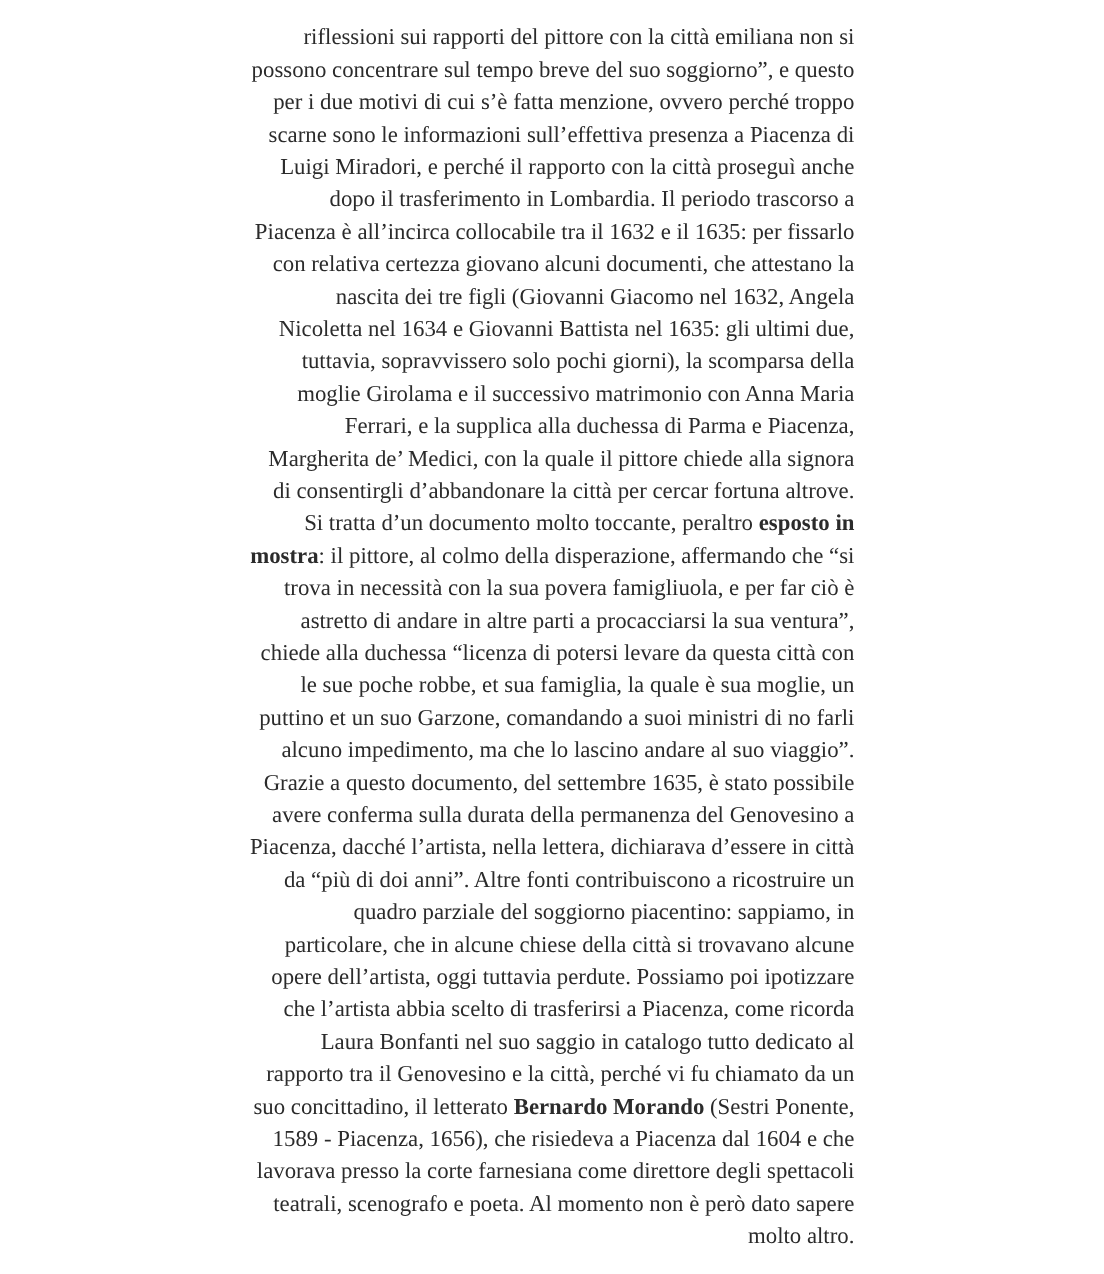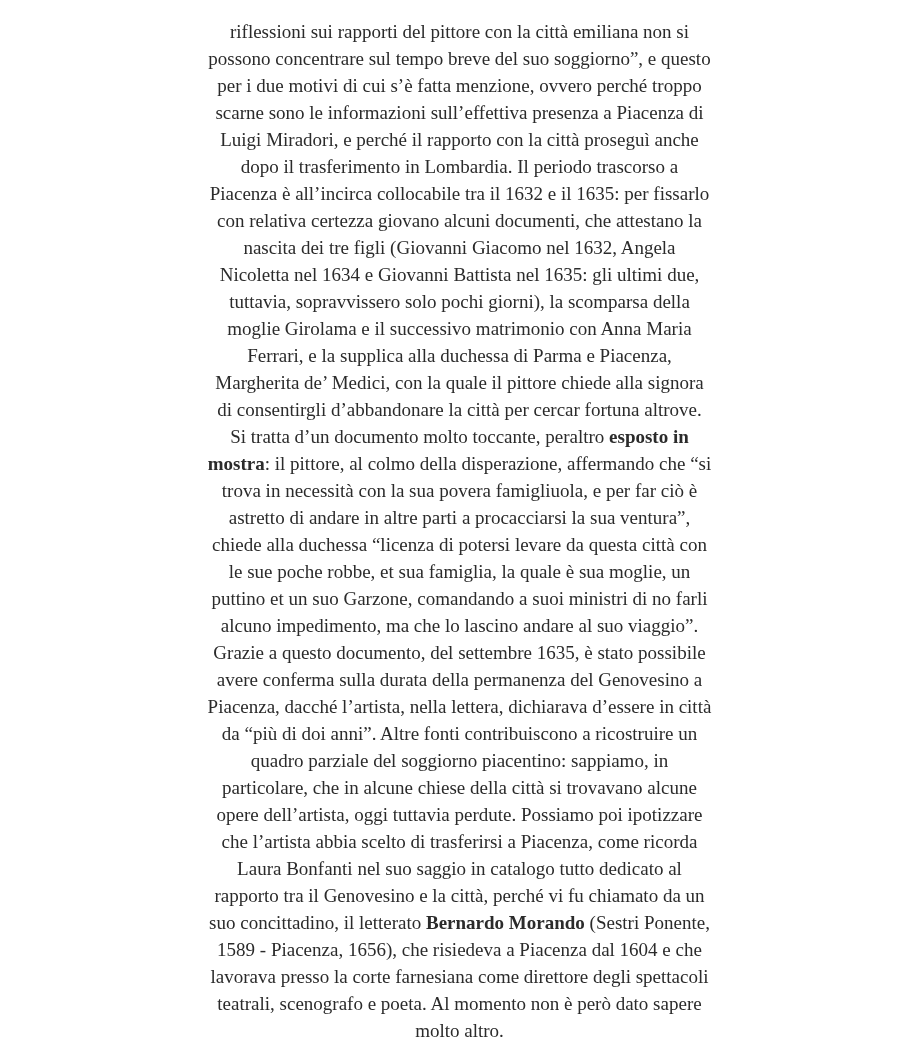--- a/index.html
+++ b/index.html
@@ -21,21 +21,21 @@
     left: 207px;
     top: 18px;
     width: 505px;
   }
   .article-paragraph {
     margin: 0;
     font-family: "Liberation Serif", "DejaVu Serif", serif;
     font-size: 19px;
     line-height: 27px;
     color: #2b2b2b;
-    text-align: center;
+    text-align: right;
     font-variant-numeric: oldstyle-nums;
   }
   .article-paragraph strong {
     font-weight: bold;
   }
 </style>
 </head>
 <body>
 
 <div class="page">

